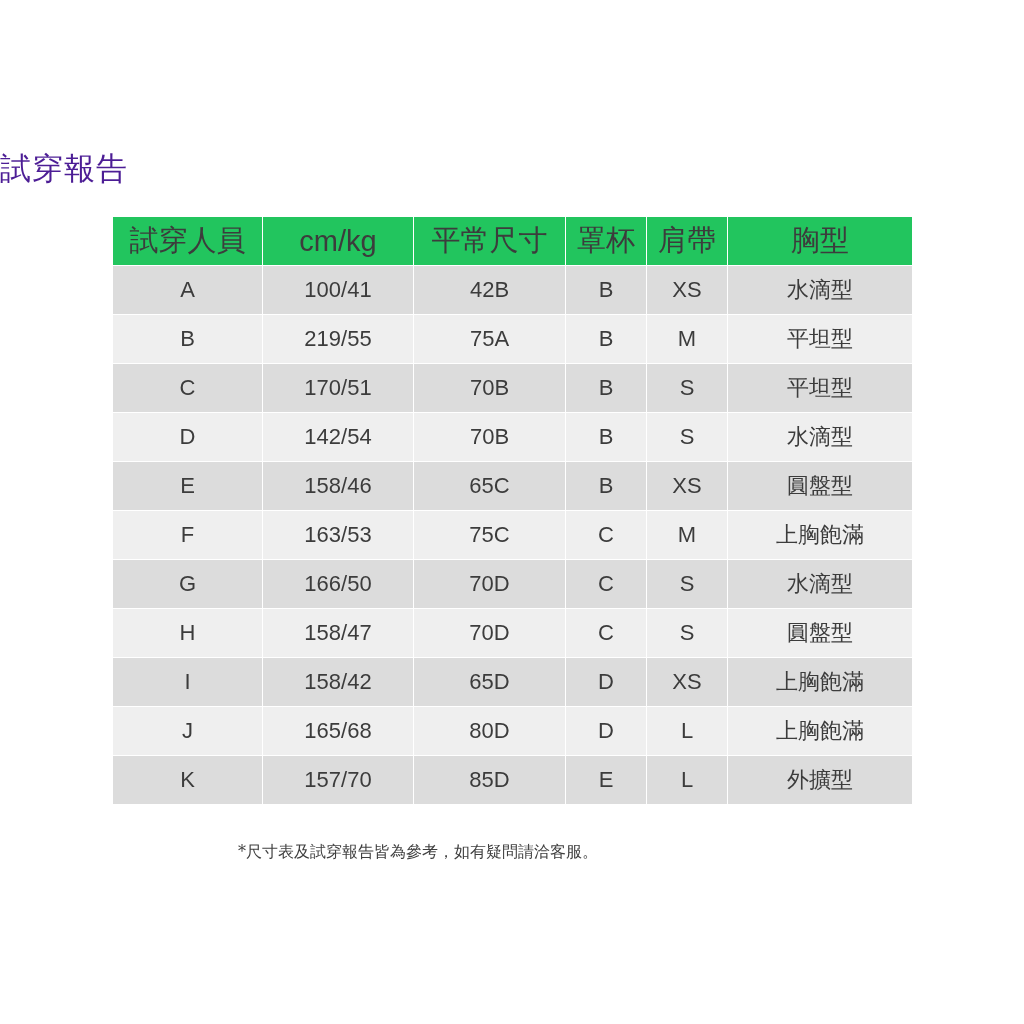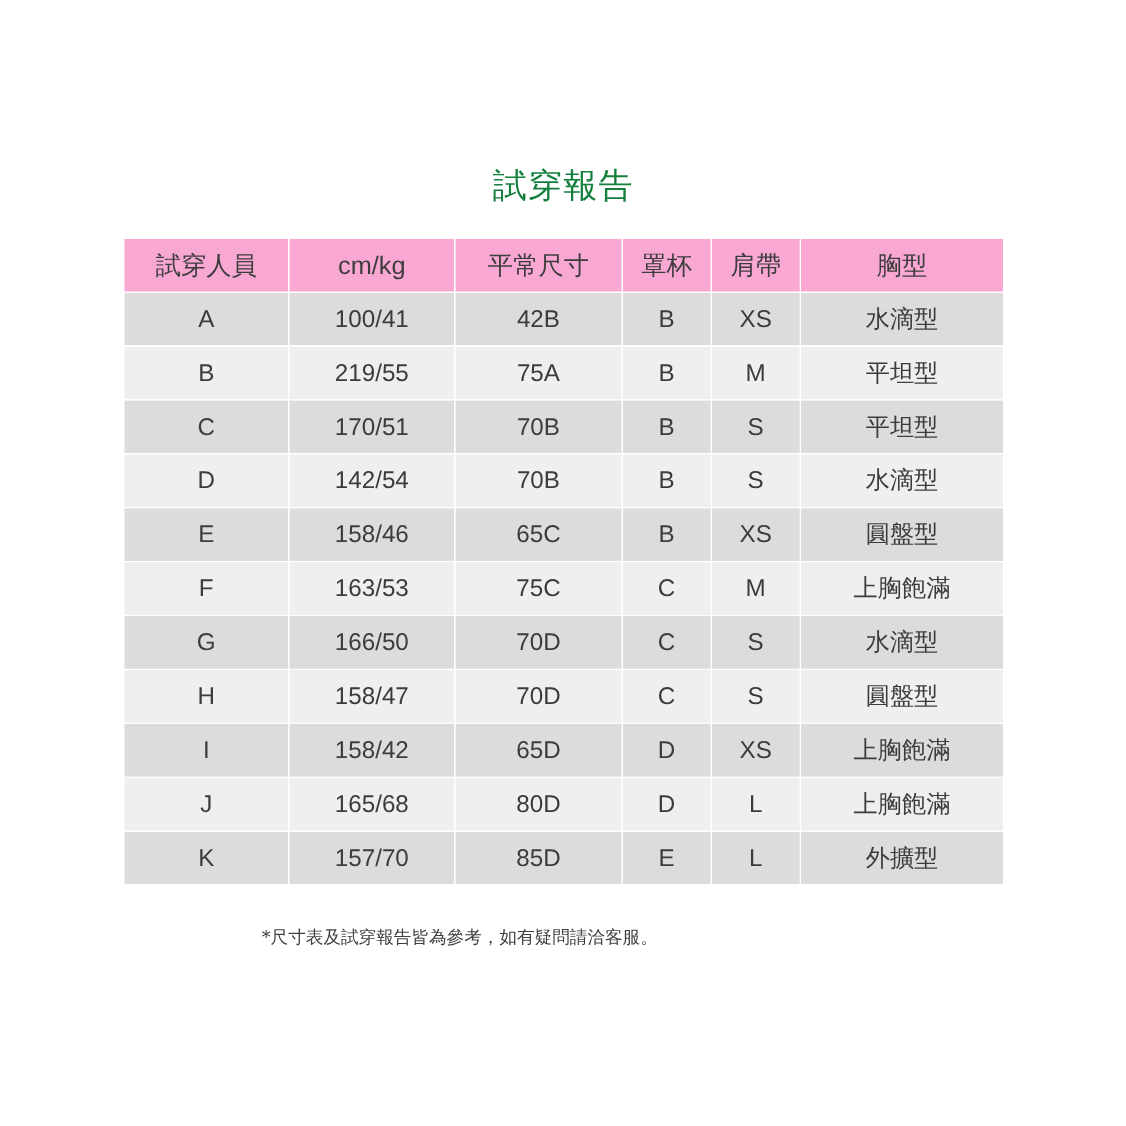--- a/index.html
+++ b/index.html
@@ -18,24 +18,23 @@
     position: relative;
     width: 1024px;
     height: 1024px;
     box-sizing: border-box;
   }
   .title {
     position: absolute;
     top: 148px;
     left: 0;
     width: 1024px;
-    text-align: center;
     font-size: 31px;
     letter-spacing: 1px;
-    color: #15803d;
+    color: #4c1d95;
     font-weight: 400;
   }
   .table-wrap {
     position: absolute;
     top: 216px;
     left: 112px;
     width: 800px;
   }
   table.fit-table {
     border-collapse: collapse;
@@ -57,22 +56,22 @@
     font-size: 22px;
     font-weight: 400;
     color: #3c3c3c;
     border: 1px solid #ffffff;
     padding: 0 2px;
     box-sizing: border-box;
     white-space: nowrap;
     overflow: hidden;
   }
   table.fit-table thead th {
-    background: #f9a8d4;
-    font-size: 23px;
+    background: #22c55e;
+    font-size: 29px;
   }
   table.fit-table tbody tr.odd td {
     background: #dcdcdc;
   }
   table.fit-table tbody tr.even td {
     background: #efefef;
   }
   .footnote {
     position: absolute;
     top: 842px;

